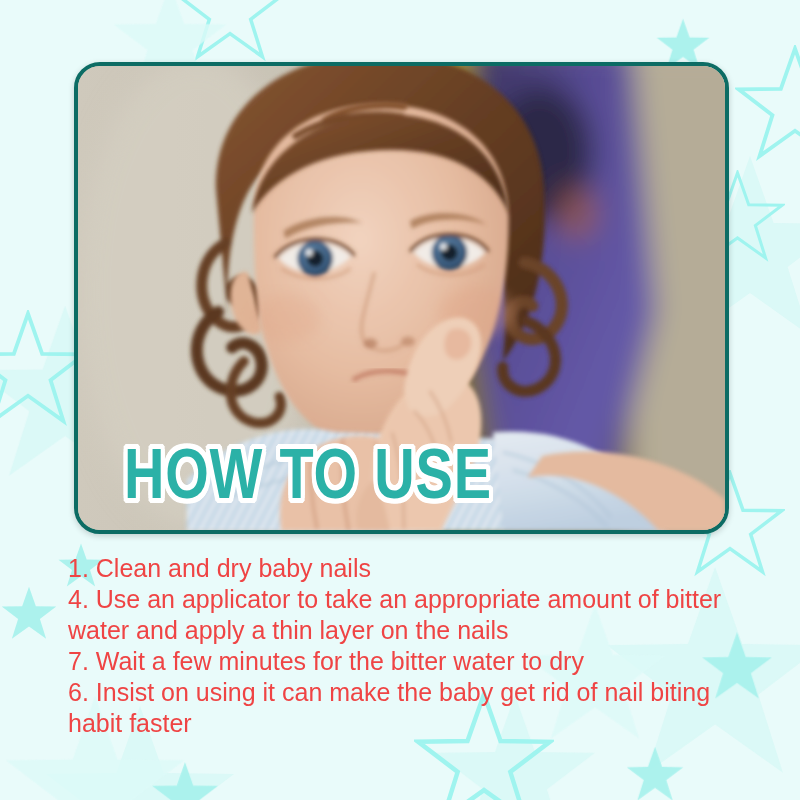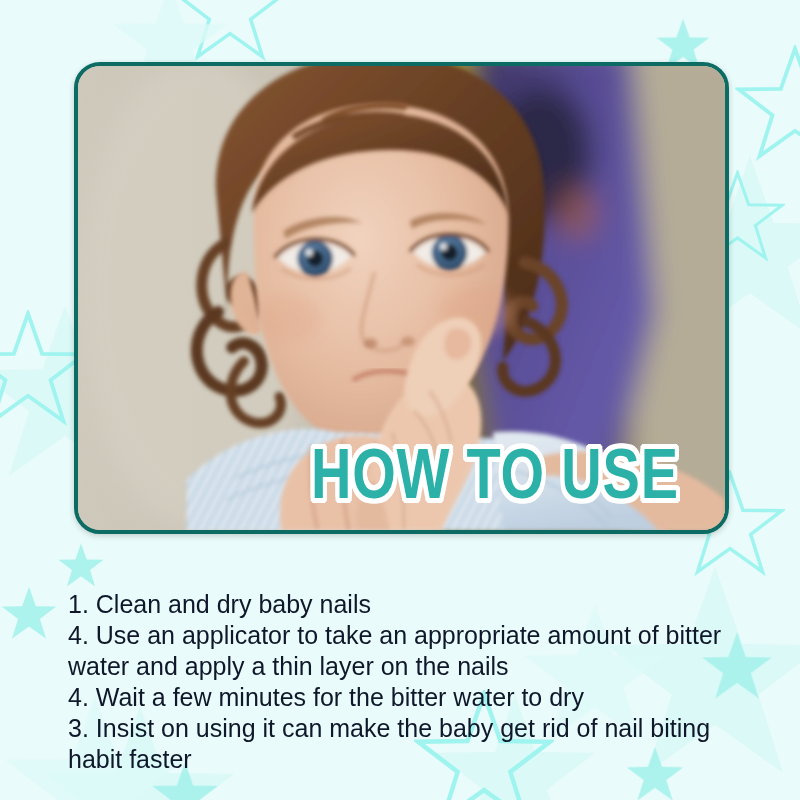--- a/index.html
+++ b/index.html
@@ -28,21 +28,21 @@
     overflow:hidden;
     background:#cfc9ba;
     box-shadow:0 2px 6px rgba(0,0,0,.18);
   }
   #photo { position:absolute; inset:0; overflow:hidden; }
   #photo svg { display:block; width:100%; height:100%; }
 
   
   #headline-wrap {
     position:absolute; left:0; right:0; bottom:24px;
-    text-align:right;
+    text-align:left;
     z-index:5;
   }
   #headline {
     display:inline-block;
     font-family:"Liberation Sans", sans-serif;
     font-weight:bold;
     font-size:70px;
     line-height:.92;
     letter-spacing:1px;
     color:#2bb1a7;
@@ -61,24 +61,23 @@
       -5px  3px 0 #ffffff,  5px  3px 0 #ffffff;
   }
 
   
   #instructions {
     position:absolute;
     left:68px; top:553px;
     width:690px;
     font-size:25px;
     line-height:31px;
-    color:#0f172a;
+    color:#ef4444;
     font-family:"Liberation Sans", sans-serif;
     z-index:4;
-    margin-top:36px;
   }
   #instructions .step { display:block; }
 </style>
 </head>
 <body>
 
 <div id="poster">
 
   <svg id="stars" viewBox="0 0 800 800" xmlns="http://www.w3.org/2000/svg">
     <defs>
@@ -301,17 +300,17 @@
     </div>
 
     <div id="headline-wrap">
       <span id="headline">HOW TO USE</span>
     </div>
   </div>
 
   <div id="instructions">
     <span class="step">1. Clean and dry baby nails</span>
     <span class="step">4. Use an applicator to take an appropriate amount of bitter water and apply a thin layer on the nails</span>
-    <span class="step">4. Wait a few minutes for the bitter water to dry</span>
-    <span class="step">3. Insist on using it can make the baby get rid of nail biting habit faster</span>
+    <span class="step">7. Wait a few minutes for the bitter water to dry</span>
+    <span class="step">6. Insist on using it can make the baby get rid of nail biting habit faster</span>
   </div>
 
 </div>
 
 </body></html>

